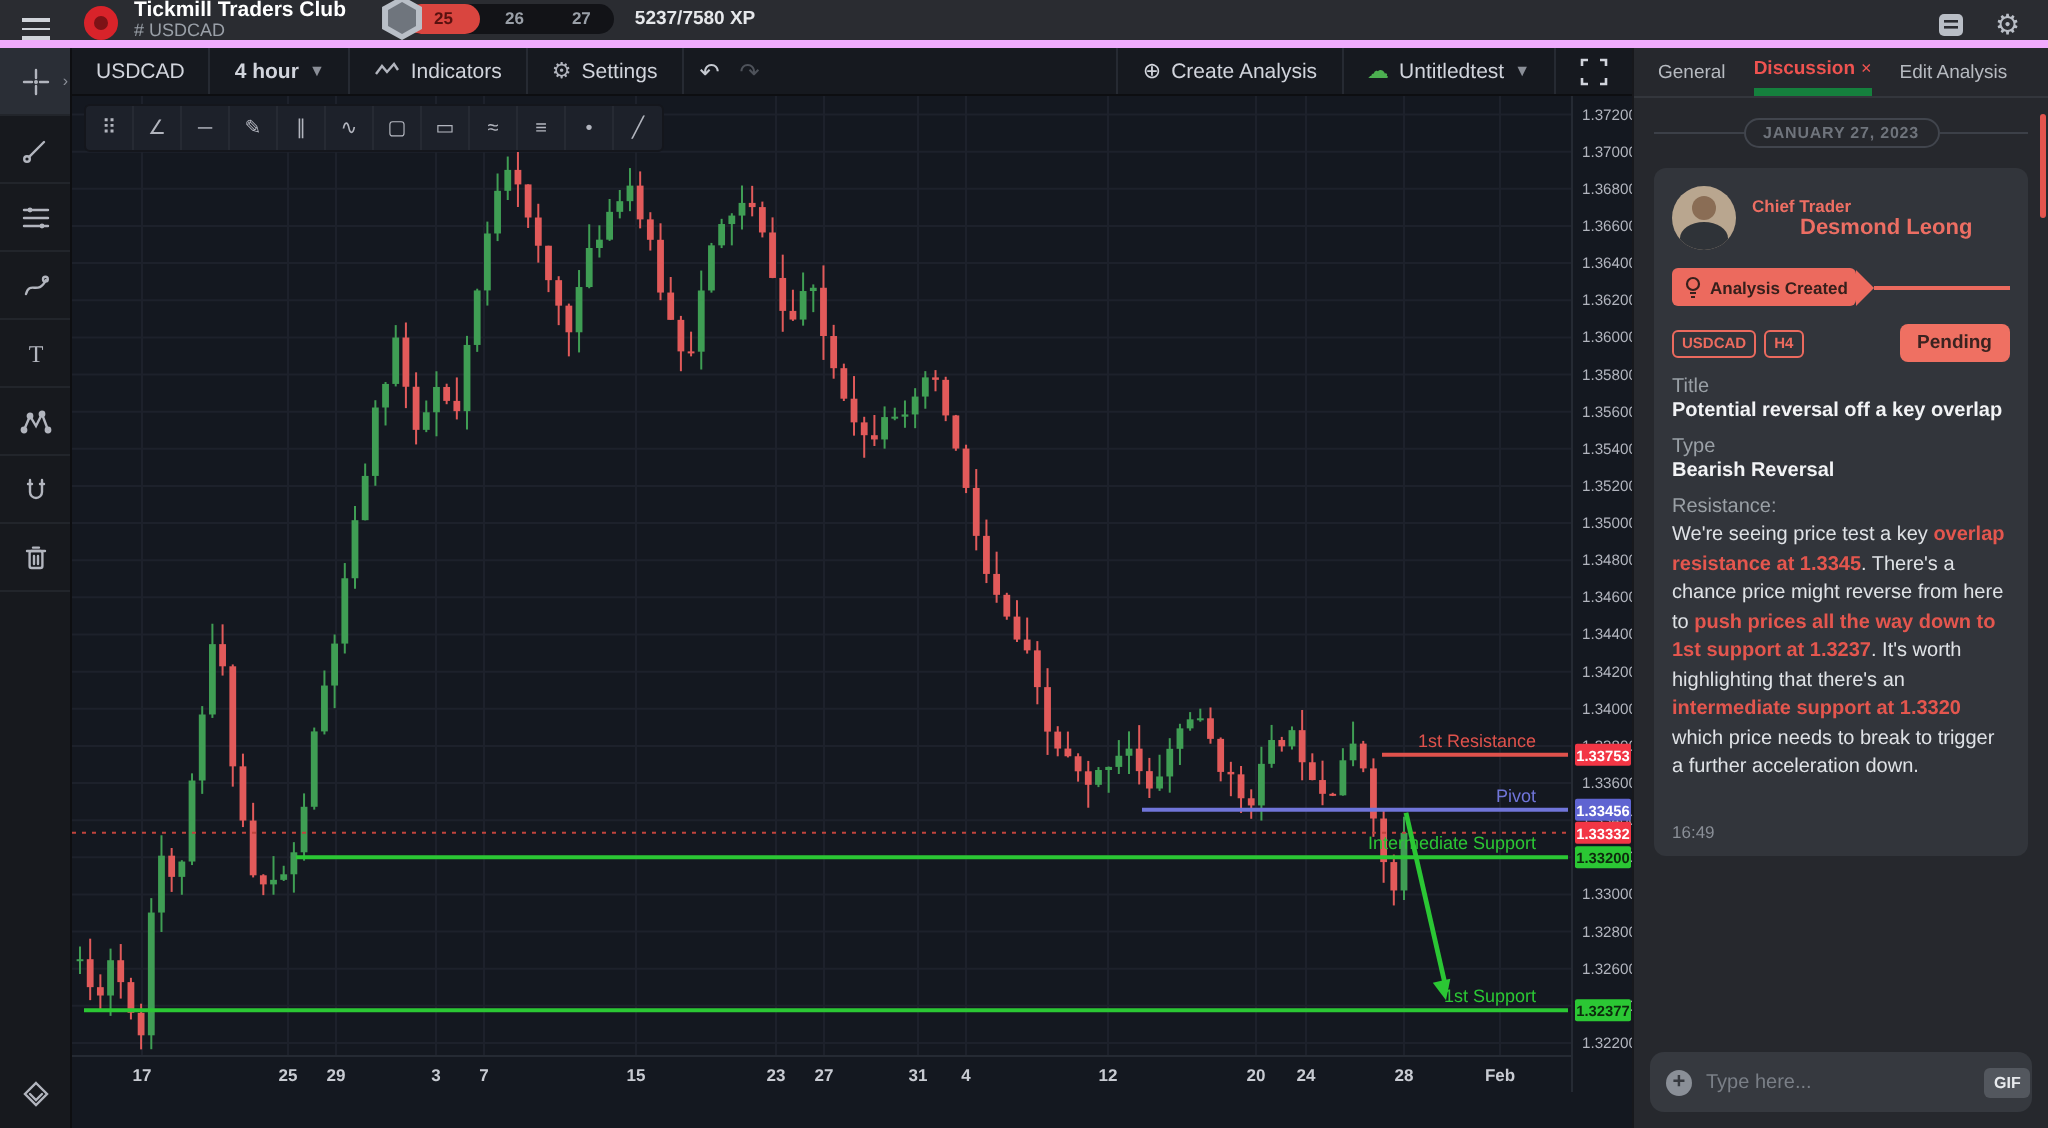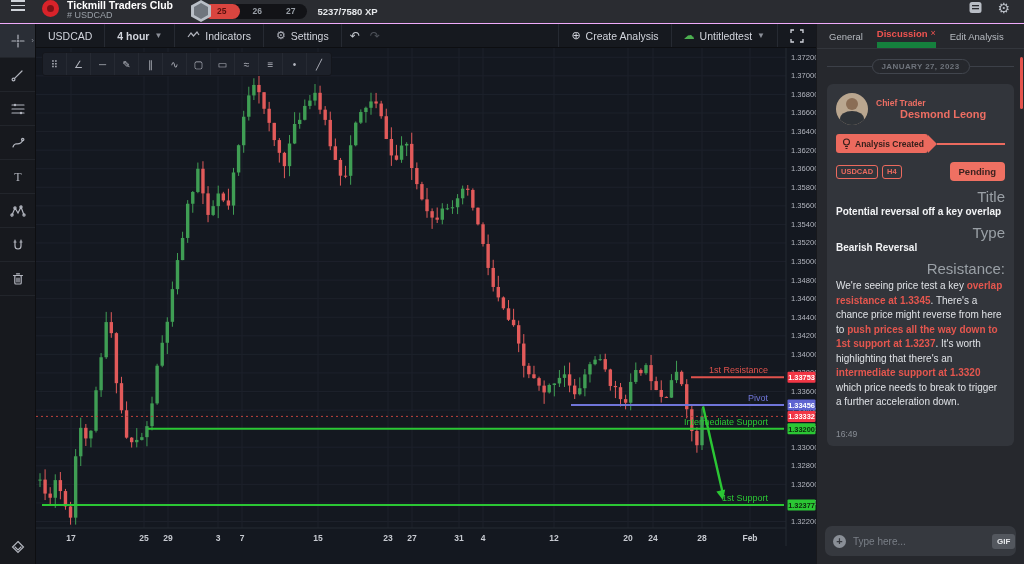--- a/index.html
+++ b/index.html
@@ -1,22 +1,22 @@
 <!DOCTYPE html>
 <html><head>
 <meta charset="utf-8">
 <style>
   * { box-sizing: border-box; margin: 0; padding: 0; }
   html,body { width:1024px; height:564px; overflow:hidden; background:#131722;
     font-family:"Liberation Sans", sans-serif; -webkit-font-smoothing:antialiased; }
   .app { width:1024px; height:564px; display:flex; flex-direction:column; }
 
   
-  .header { height:24px; background:#2a2c31; display:flex; align-items:flex-start;
-    border-bottom:1px solid #f0abfc; flex:0 0 24px; }
+  .header { height:24px; background:#2a2c31; display:flex; align-items:flex-end;
+    border-bottom:4px solid #f0abfc; flex:0 0 24px; }
   .hamburger { width:36px; display:flex; flex-direction:column; gap:3px; align-items:center; cursor:pointer; }
   .hamburger div { width:14px; height:1.6px; background:#cfd3d9; }
   .logo { width:17px; height:17px; border-radius:50%; border:5px solid #d8232a; background:#7d1216; margin:0 8px 0 6px; flex:0 0 17px; }
   .titleblock { line-height:1.05; }
   .title { color:#ffffff; font-size:10.5px; font-weight:bold; }
   .channel { color:#9aa0a8; font-size:9px; }
   .xp { display:flex; align-items:center; margin-left:18px; }
   .hex { width:20px; height:22px; background:#b9bfc7; clip-path:polygon(50% 0,100% 25%,100% 75%,50% 100%,0 75%,0 25%);
     z-index:2; margin-right:-8px; border:0; position:relative; }
   .hex:after { content:""; position:absolute; inset:3px; background:#6f757d;
@@ -61,21 +61,21 @@
   .drawbar { position:absolute; left:6px; top:4px; height:24px; background:#1d212a; border:1px solid #14161c;
     border-radius:3px; display:flex; align-items:center; z-index:5; }
   .dtool { width:24px; height:22px; display:flex; align-items:center; justify-content:center; color:#b2b5be;
     font-size:10px; border-right:1px solid #262a33; cursor:pointer; }
   .dtool:last-child { border-right:none; }
 
   
   .panel { width:208px; background:#26282d; border-left:1px solid #17181c; display:flex; flex-direction:column; position:relative; }
   .tabs { height:25px; display:flex; align-items:center; gap:14px; padding:0 12px; border-bottom:1px solid #33363c; flex:0 0 25px; }
   .tab { font-size:9.5px; color:#b6bac0; cursor:pointer; height:100%; display:flex; align-items:center; gap:3px; }
-  .tab.active { color:#ef5350; font-weight:bold; border-bottom:6px solid #15803d; }
+  .tab.active { color:#ef5350; font-weight:bold; border-bottom:4px solid #15803d; }
   .tab .x { color:#ef5350; font-weight:normal; font-size:9px; }
   .feed { flex:1; overflow:hidden; position:relative; padding:8px 10px 0 10px; }
   .scrollthumb { position:absolute; right:1px; top:8px; width:3px; height:52px; background:#e5544d; border-radius:2px; }
 
   .datewrap { display:flex; align-items:center; margin:2px 0 10px 0;text-align:right; }
   .datewrap .line { flex:1; height:1px; background:#3c4048; }
   .datepill { border:1px solid #41454d; border-radius:9px; padding:2px 9px; font-size="8px"; font-size:8px;
     color:#6f747c; font-weight:bold; letter-spacing:.4px; white-space:nowrap; }
 
   .card { background:#32353b; border-radius:6px; padding:9px 9px 7px 9px; }
@@ -91,21 +91,21 @@
     padding:0 4px 0 6px; color:#37201c; font-size:8.5px; font-weight:bold; white-space:nowrap; }
   .ribbon-arrow { width:0; height:0; border-top:9.5px solid transparent; border-bottom:9.5px solid transparent;
     border-left:9px solid #ec6a5e; }
   .ribbon-line { flex:1; height:2px; background:#ec6a5e; }
 
   .tagrow { display:flex; align-items:center; gap:4px; }
   .tag { border:1px solid #ec6a5e; color:#ec6a5e; font-size:7.5px; font-weight:bold; border-radius:3px; padding:1.5px 4px; }
   .pending { margin-left:auto; background:#ef7062; color:#3b2320; font-size:9.5px; font-weight:bold;
     border:none; border-radius:4px; padding:4px 9px; cursor:pointer; }
 
-  .lbl { color:#9aa0a6; font-size:15px; margin-top:7px;text-align:right; }
+  .lbl { color:#9aa0a6; font-size:10px; margin-top:7px; }
   .val { color:#f2f3f5; font-size:10px; font-weight:bold; margin-top:1px; }
   .para { color:#dfe2e6; font-size:10px; line-height:1.45; margin-top:2px; }
   .para .hl { color:#e4564e; font-weight:bold; }
   .msgtime { text-align:left; color:#8a8f97; font-size:8.5px; margin-top:19px; }
 
   .inputbar { margin:0 8px 8px 8px; height:30px; background:#36393f; border-radius:7px; display:flex;
     align-items:center; padding:0 8px; gap:7px; flex:0 0 30px; }
   .plusicon { width:13px; height:13px; border-radius:50%; background:#8a8f97; color:#36393f; font-size:11px;
     line-height:13px; text-align:center; font-weight:bold; flex:0 0 13px; cursor:pointer; }
   .typehere { flex:1; background:transparent; border:none; outline:none; color:#c8ccd2; font-size:10px;

